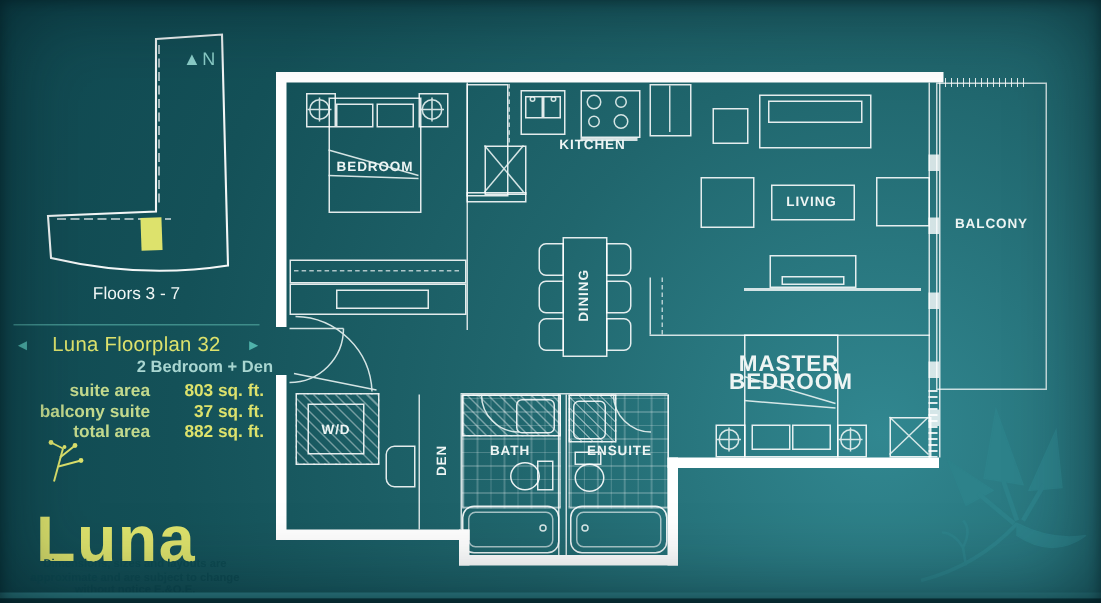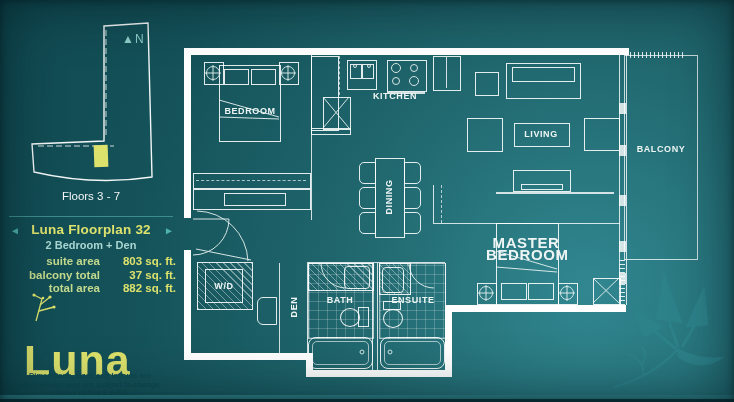--- a/index.html
+++ b/index.html
@@ -25,23 +25,23 @@
   .hstripe{background:repeating-linear-gradient(0deg, rgba(255,255,255,.85) 0 1px, transparent 1px 4px);}
   .tub{position:absolute;border:1px solid rgba(255,255,255,.9);border-radius:8px;}
   .tub>div{position:absolute;inset:3px;border:1px solid rgba(255,255,255,.6);border-radius:5px;}
   .toilet{position:absolute;border:1px solid rgba(255,255,255,.9);border-radius:50%;}
   
   #sidebar{position:absolute;left:0;top:0;width:182px;height:402px;}
   .north{position:absolute;left:122px;top:32px;color:#8ccfc9;font-size:12px;letter-spacing:1px;}
   .floors{position:absolute;left:0;top:190px;width:182px;text-align:center;color:#f0f6f5;font-size:11.5px;}
   .divider{position:absolute;left:9px;top:216px;width:164px;height:1px;background:#3e8d8a;}
   .carousel-title{position:absolute;left:0;top:222px;width:182px;text-align:center;
-       color:#dde26c;font-size:13.5px;font-weight:bold;letter-spacing:.2px;}
+       color:#dde26c;font-size:13.5px;font-weight:normal;letter-spacing:.2px;}
   .arrow{position:absolute;top:225px;color:#4fb3ab;font-size:10px;cursor:pointer;}
-  .subtitle{position:absolute;left:0;top:239px;width:182px;text-align:center;color:#a9d6d1;font-size:11px;font-weight:bold;}
+  .subtitle{position:absolute;left:0;top:239px;width:182px;text-align:right;color:#a9d6d1;font-size:11px;font-weight:bold;}
   .area-rows{position:absolute;left:0;top:255px;width:182px;font-size:11.5px;font-weight:bold;}
   .area-row{display:flex;line-height:13.5px;}
   .area-label{width:80px;text-align:right;color:#c3d98d;margin-left:20px;}
   .area-value{width:76px;text-align:right;color:#dde26c;}
   .logo{position:absolute;left:24px;top:297px;width:150px;height:62px;color:#dde26c;}
   .logo-text{position:absolute;left:0px;top:10px;font-size:43px;font-weight:bold;letter-spacing:1px;line-height:43px;margin-top:32px;}
   .disclaimer{position:absolute;left:12px;top:372px;width:156px;color:#0e4a52;
        font-size:7.5px;line-height:8.5px;font-weight:bold;text-align:center;}
   
   #plan{position:absolute;left:184px;top:45px;width:515px;height:335px;}
@@ -78,21 +78,21 @@
     <span class="arrow" style="right:8px;">►</span>
 
     <div class="subtitle">2 Bedroom + Den</div>
 
     <div class="area-rows">
       <div class="area-row">
         <div class="area-label">suite area</div>
         <div class="area-value">803 sq. ft.</div>
       </div>
       <div class="area-row">
-        <div class="area-label">balcony total</div>
+        <div class="area-label">balcony suite</div>
         <div class="area-value">37 sq. ft.</div>
       </div>
       <div class="area-row">
         <div class="area-label">total area</div>
         <div class="area-value">882 sq. ft.</div>
       </div>
     </div>
 
     <div class="logo">
       <svg class="abs" style="left:2px;top:-4px;" width="46" height="30" viewBox="0 0 46 30">

